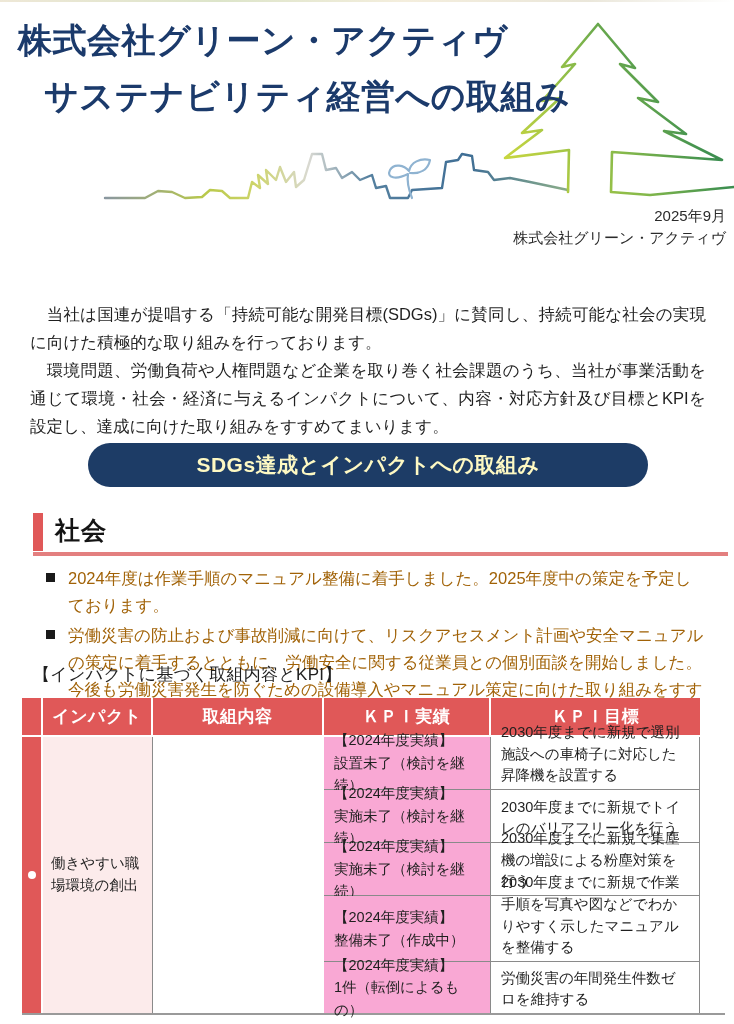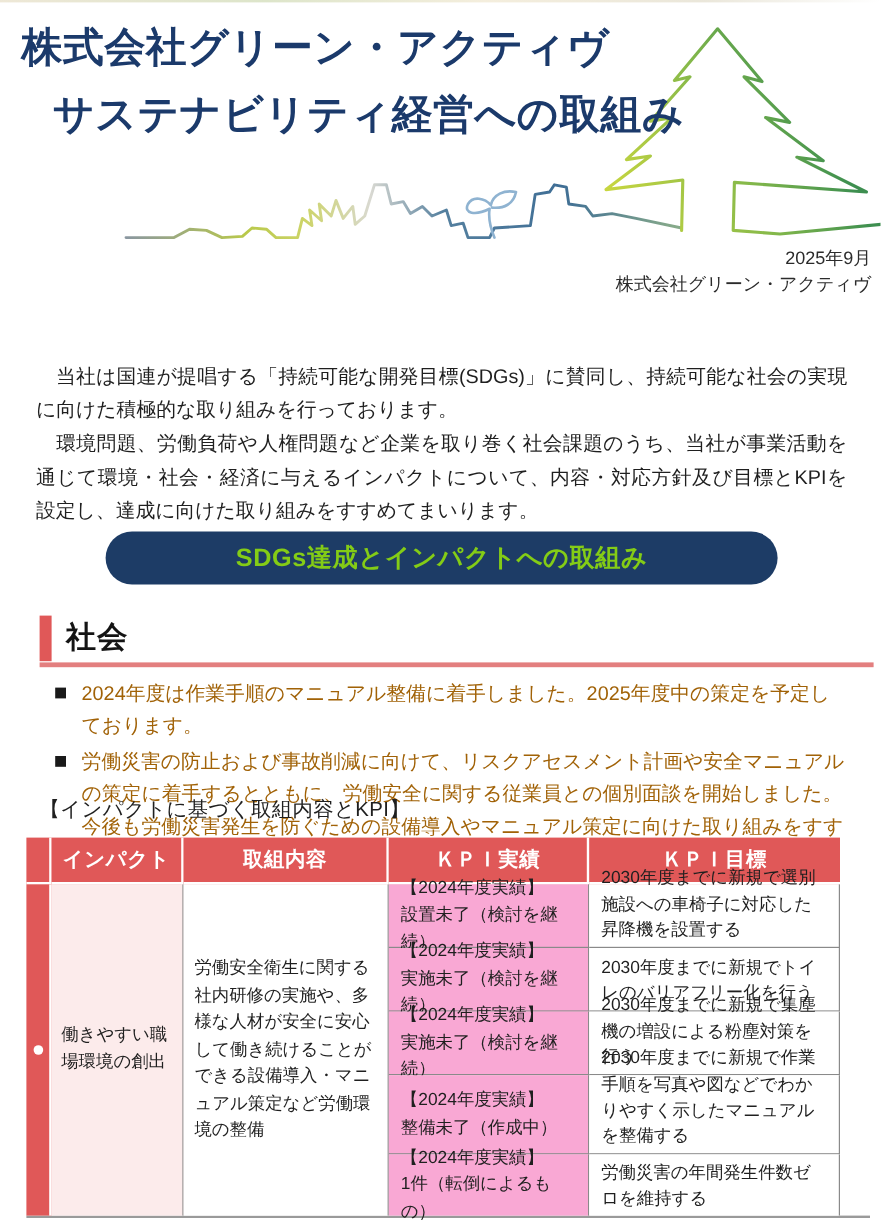--- a/index.html
+++ b/index.html
@@ -13,21 +13,21 @@
   .title-block{position:absolute;left:18px;top:20px;z-index:2;}
   .title-line{font-size:34px;font-weight:800;color:#1b3a6b;letter-spacing:.5px;line-height:1.2;white-space:nowrap;}
   .title-line.second{margin-top:15px;margin-left:26px;}
   .art{position:absolute;left:90px;top:12px;width:644px;height:196px;z-index:1;}
   .byline{position:absolute;right:8px;top:205px;text-align:right;font-size:15px;line-height:1.45;color:#2b2b2b;z-index:2;}
   
   .intro{position:absolute;left:30px;top:300px;width:676px;font-size:16.5px;line-height:1.7;color:#1f1f1f;text-align:justify;}
   .intro p{margin:0;}
   
   .banner{position:absolute;left:88px;top:443px;width:560px;height:44px;background:#1d3c66;border-radius:23px;
-    display:flex;align-items:center;justify-content:center;color:#84cc16;font-size:21px;font-weight:700;letter-spacing:.5px;}
+    display:flex;align-items:center;justify-content:center;color:#fef9c3;font-size:21px;font-weight:700;letter-spacing:.5px;}
   
   .section-head{position:absolute;left:33px;top:513px;right:6px;height:44px;}
   .section-bar{position:absolute;left:0;top:0;width:10px;height:38px;background:#e05858;}
   .section-title{position:absolute;left:22px;top:1px;font-size:25px;font-weight:800;color:#141414;letter-spacing:1px;}
   .section-rule{position:absolute;left:0;right:0;top:39px;height:4px;background:#e37f7f;}
   
   .bullets{position:absolute;left:46px;top:565px;width:660px;font-size:16.5px;line-height:1.64;color:#a16207;}
   .bullet{display:flex;margin-bottom:3px;}
   .bullet .sq{flex:0 0 9px;width:9px;height:9px;background:#1a1a1a;margin-top:8px;margin-right:13px;}
   .bullet p{margin:0;}
@@ -134,23 +134,20 @@
     <div class="th" style="grid-column:3;grid-row:1;">取組内容</div>
     <div class="th" style="grid-column:4;grid-row:1;">ＫＰＩ実績</div>
     <div class="th last" style="grid-column:5;grid-row:1;text-align:center;">ＫＰＩ目標</div>
 
     <div class="stripe">
       <span class="dot"></span>
     </div>
     <div class="cell-impact">
       <span>働きやすい職場環境の創出</span>
     </div>
-    <div class="cell-initiative">
-      <span>労働安全衛生に関する社内研修の実施や、多様な人材が安全に安心して働き続けることができる設備導入・マニュアル策定など労働環境の整備</span>
-    </div>
 
     <div class="cell-result" style="grid-row:2;">
       <div>【2024年度実績】</div>
       <div>設置未了（検討を継続）</div>
     </div>
     <div class="cell-target" style="grid-row:2;">
       <span>2030年度までに新規で選別施設への車椅子に対応した昇降機を設置する</span>
     </div>
 
     <div class="cell-result" style="grid-row:3;">

